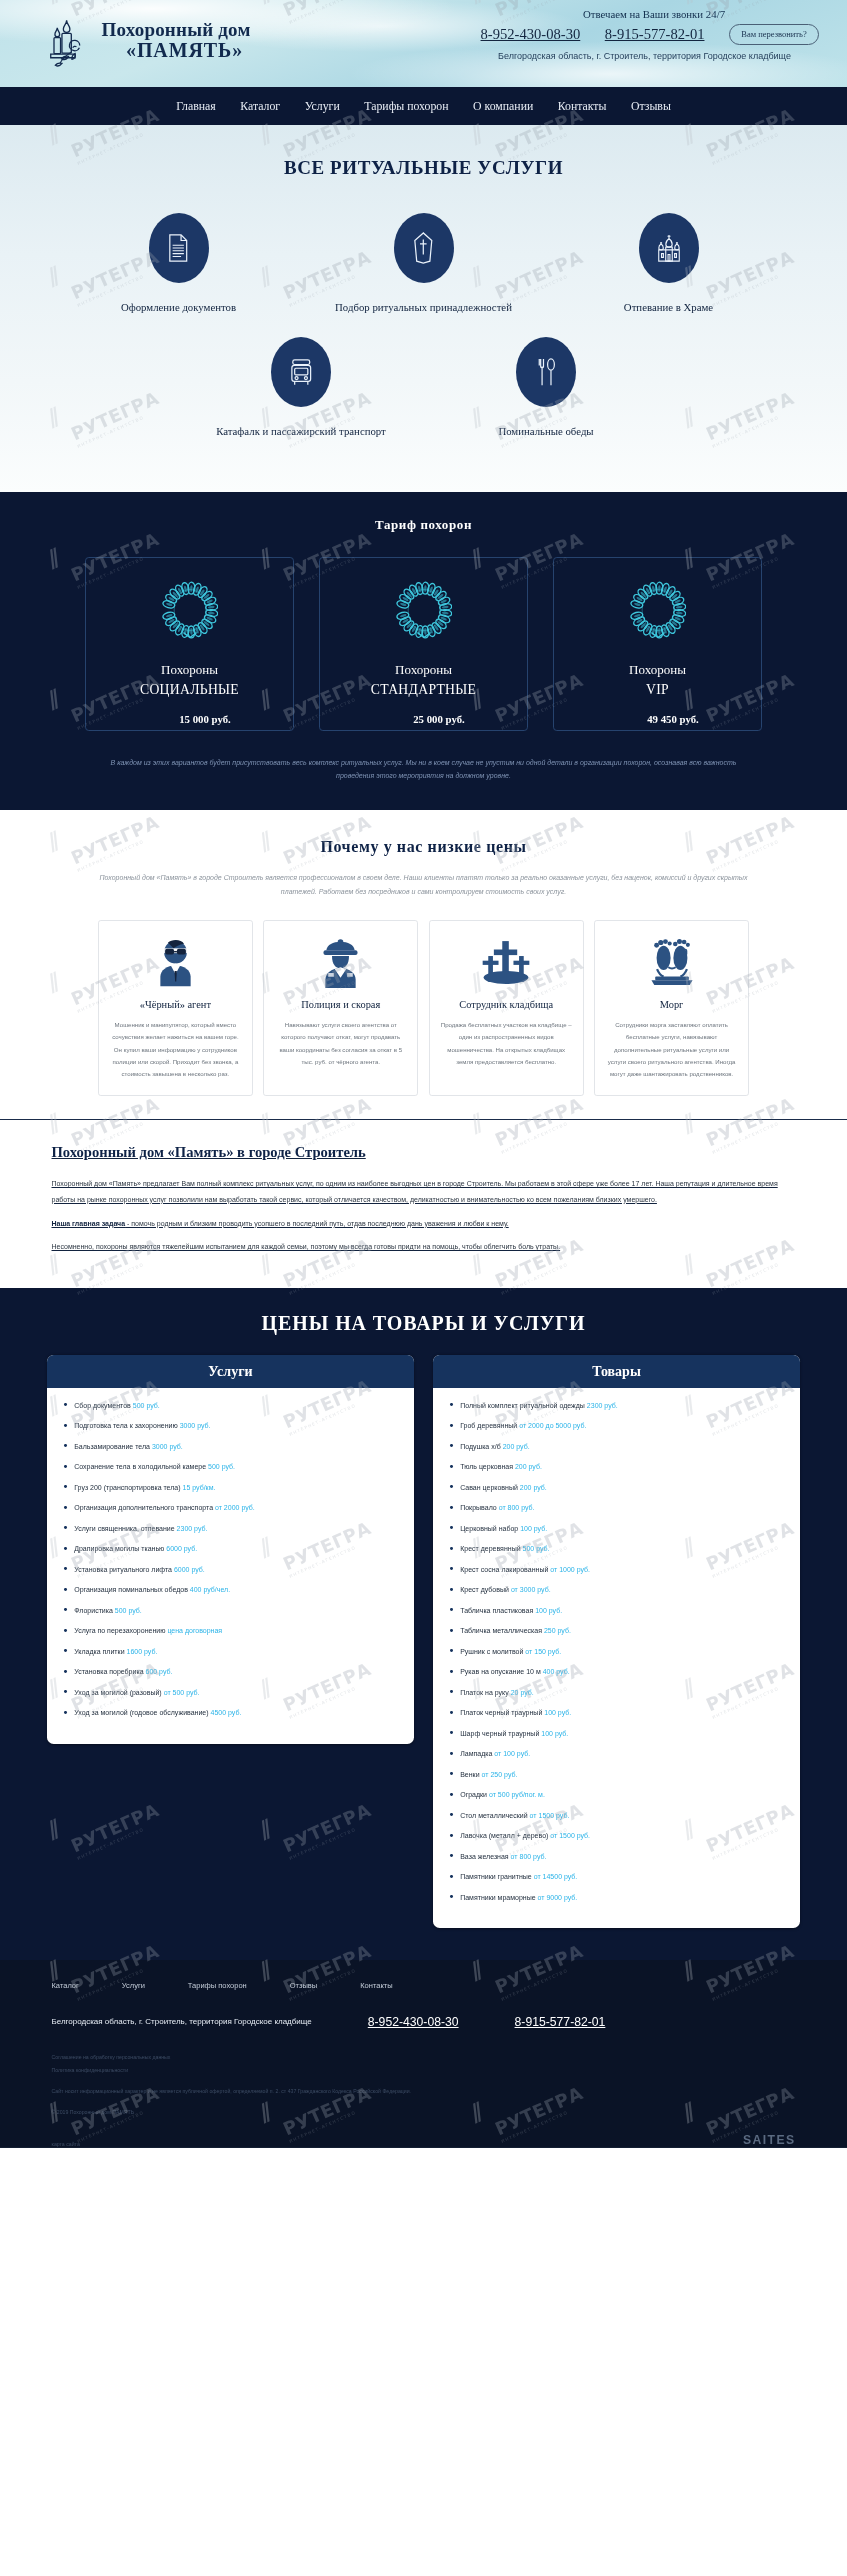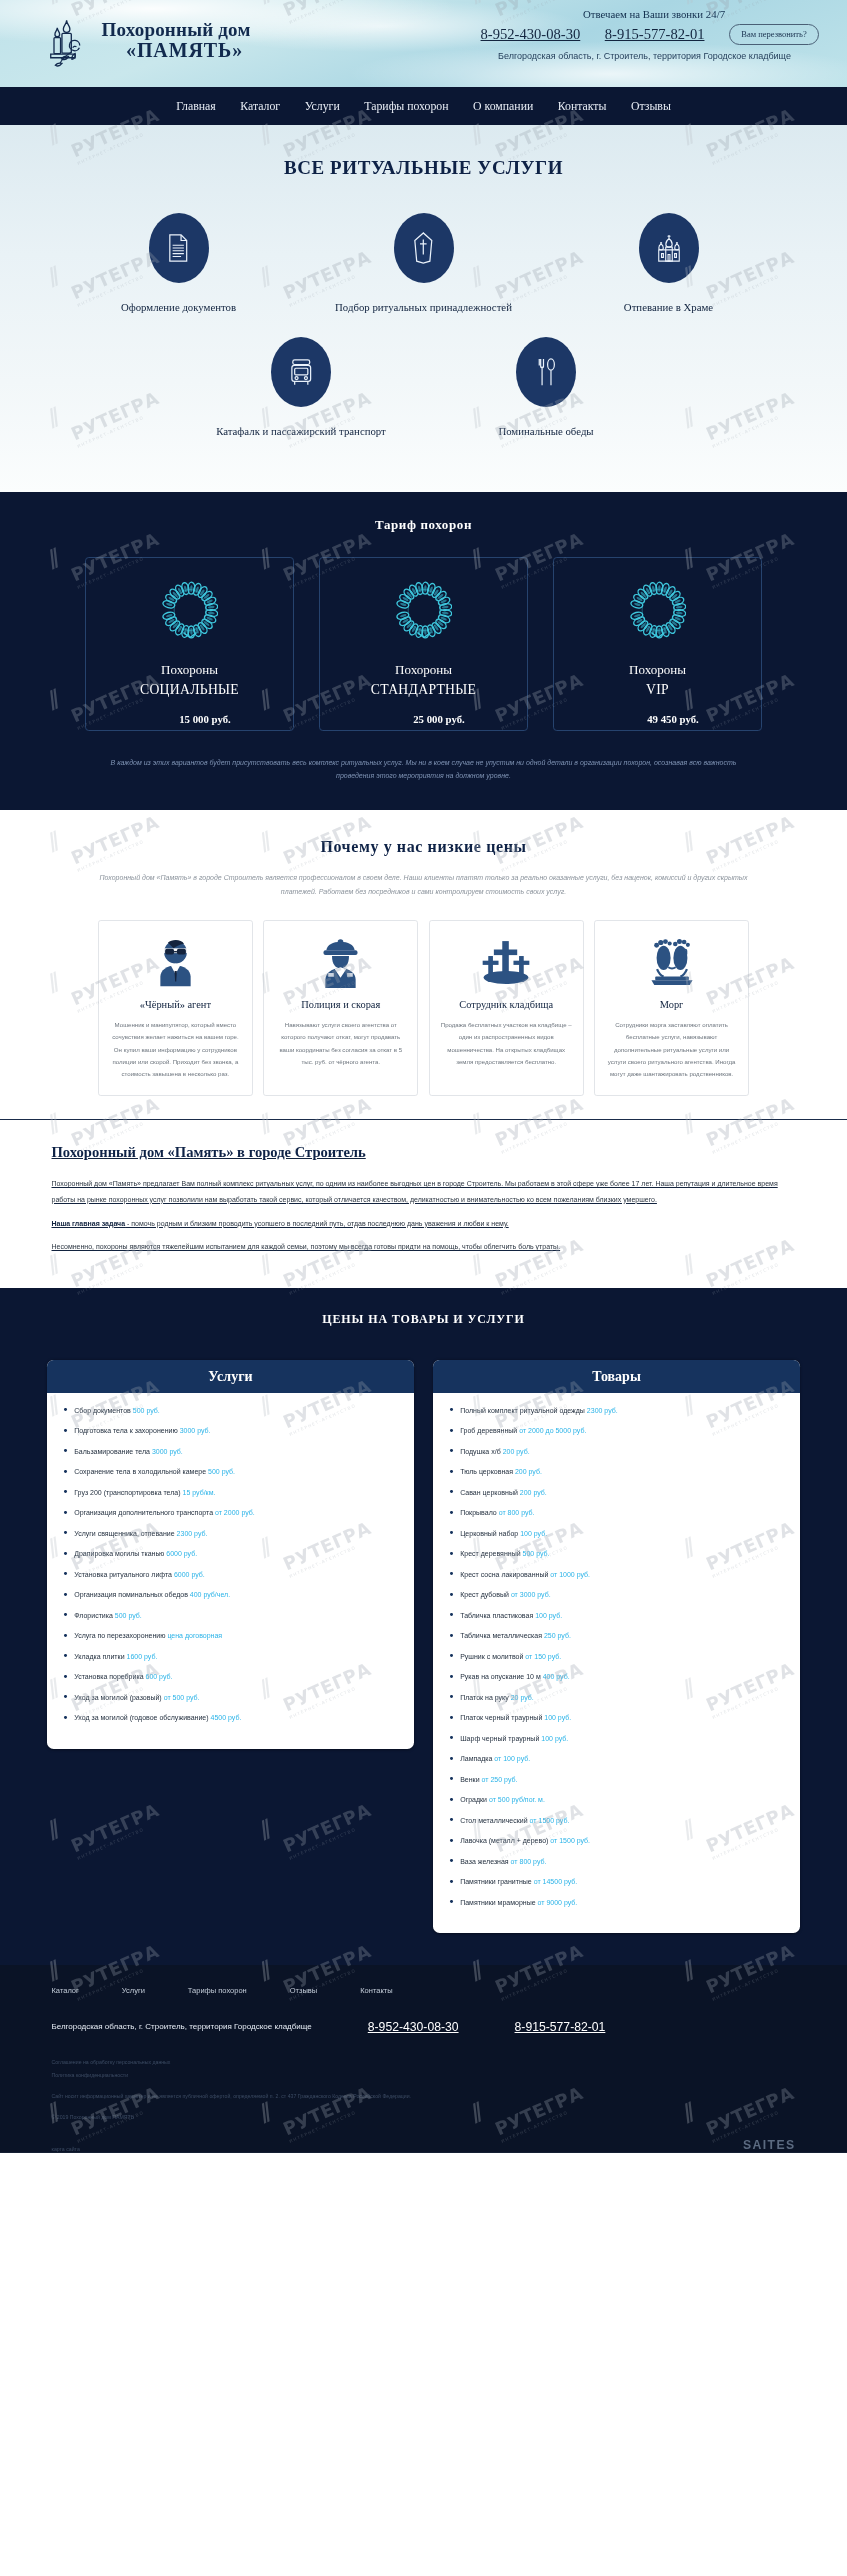--- a/index.html
+++ b/index.html
@@ -130,21 +130,21 @@
   .about{border-top:1.9px solid #1a2c4a;background:#fff;padding:24.5px 0 24.5px;position:relative;}
   .about-in{width:744px;margin:0 auto;text-decoration:underline;}
   .about h2{
     font-family:"Liberation Serif", serif;font-size:14.6px;color:#0e2246;margin-bottom:15px;
   }
   .about p{font-size:7px;line-height:2.2;color:#2a3440;margin-bottom:8.5px;}
   .about p b{color:#11233f;}
 
   
   .prices{background:#0b1733;padding:24.5px 0 32px;position:relative;}
-  .prices .sec-title{color:#fff;font-size:12px;margin-bottom:33px;letter-spacing:0.9px;}
+  .prices .sec-title{color:#fff;font-size:20px;margin-bottom:20px;letter-spacing:0.9px;}
   .pgrid{display:flex;justify-content:center;gap:19px;align-items:flex-start;}
   .pcol{width:367px;background:#fff;border-radius:6.6px;overflow:hidden;box-shadow:0 0.9px 2.8px rgba(0,0,0,.4);}
   .phead{
     background:#16335e;color:#fff;text-align:center;padding:8.5px 0;
     font-family:"Liberation Serif", serif;font-size:14px;font-weight:bold;
   }
   .plist{list-style:none;padding:12.2px 15px 15px;}
   .plist li{
     position:relative;padding-left:12.2px;font-size:7px;line-height:1.5;
     color:#1d2a3a;margin-bottom:10px;

